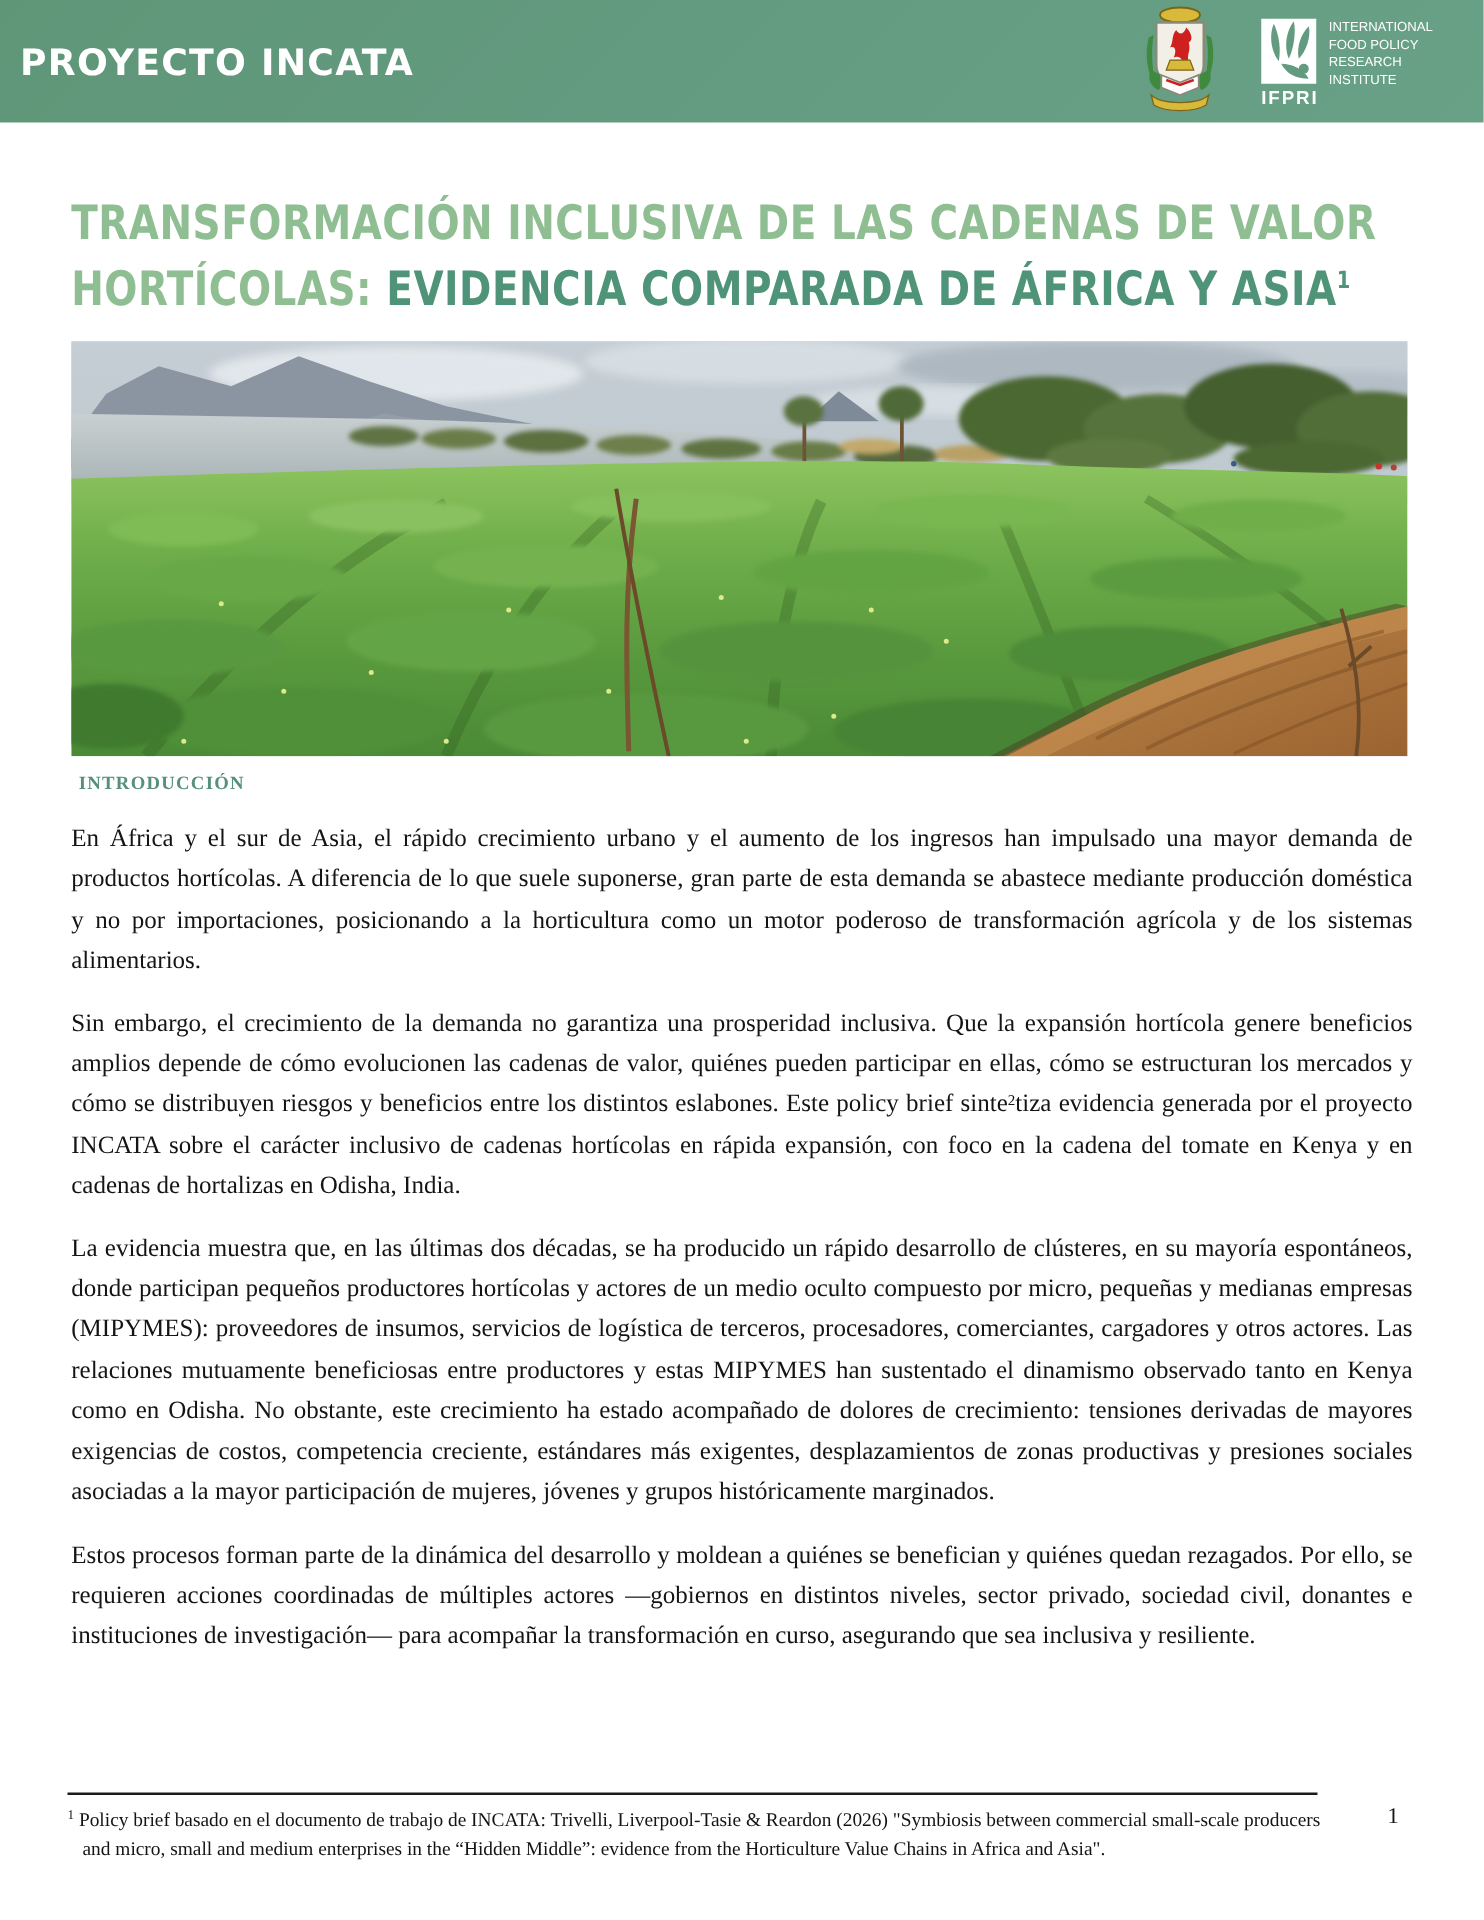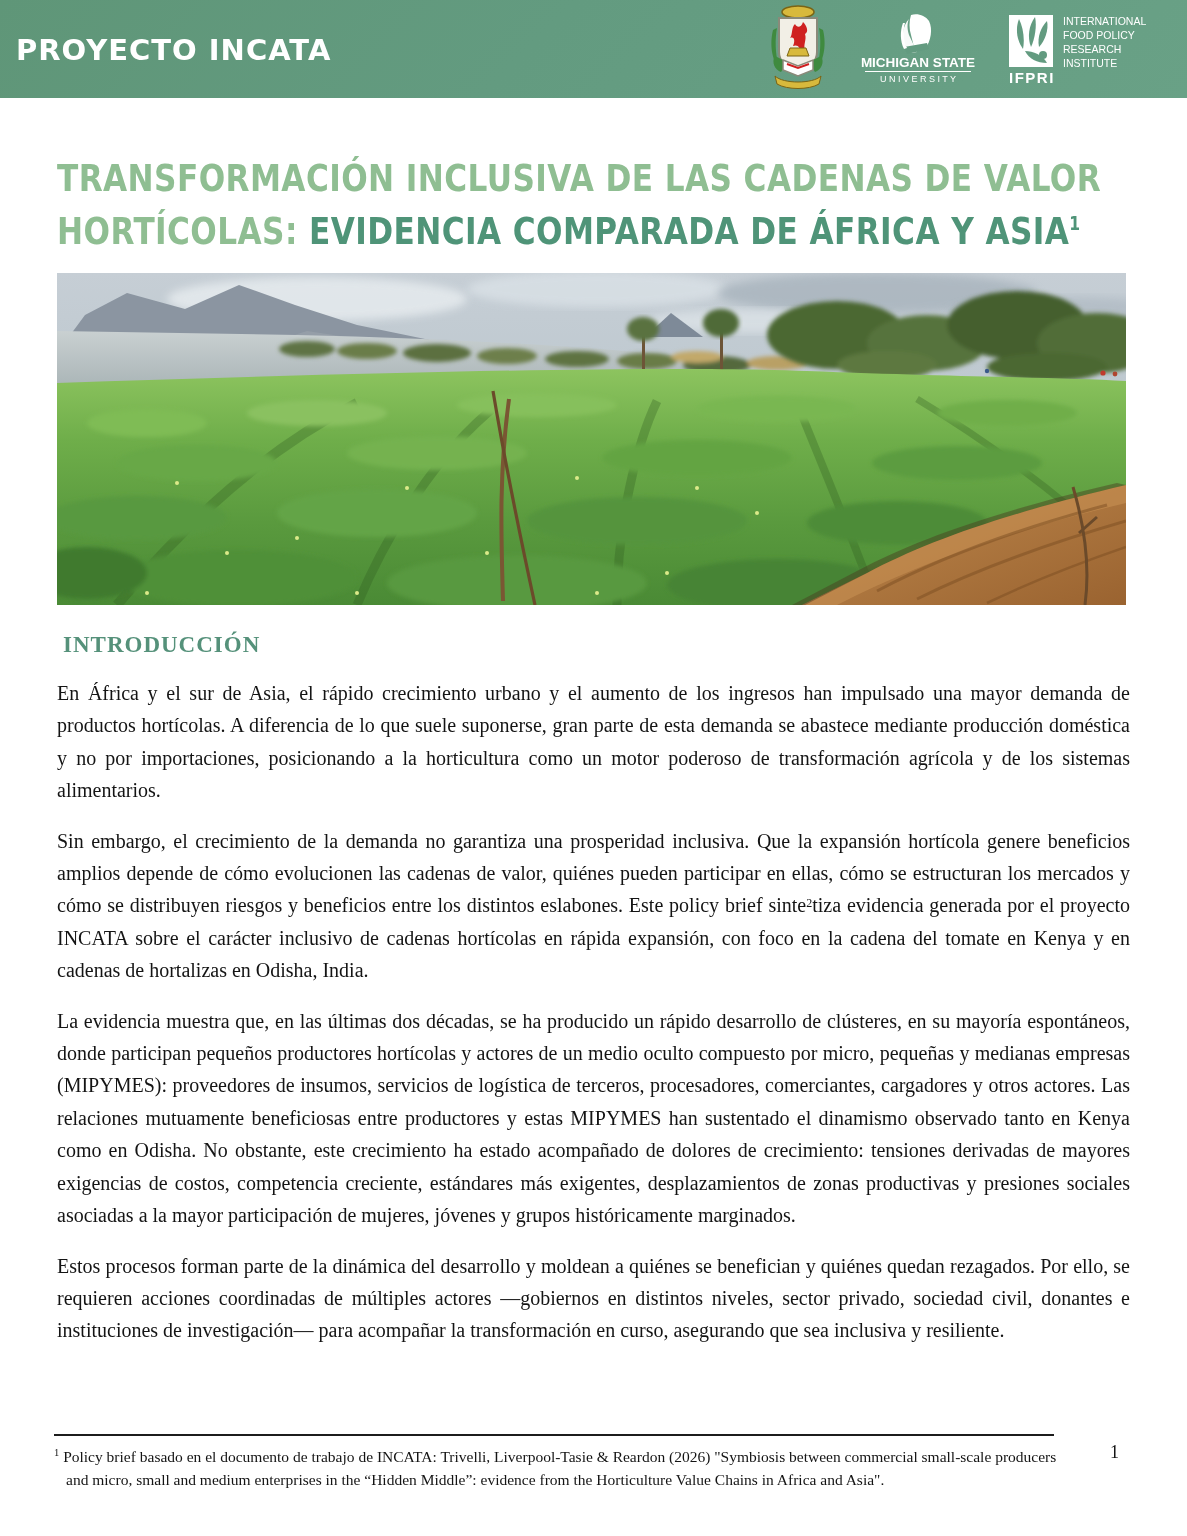--- a/index.html
+++ b/index.html
@@ -41,23 +41,23 @@
 
   .date { margin-top:9px; font-size:17px; letter-spacing:0.5px; color:#111; }
 
   .photo {
     margin-top:15px; width:1069px; height:332px; overflow:hidden;
     background:#cfd6da;
   }
   .photo svg { display:block; }
 
   .intro-heading {
-    margin-top:27px; padding-left:6px;
+    margin-top:14px; padding-left:6px;
     font-family:"Liberation Serif", serif; font-weight:bold;
-    font-size:23px; letter-spacing:1px; color:#55917a;
+    font-size:15px; letter-spacing:1px; color:#55917a;
   }
 
   .para {
     margin-top:19px; width:1073px;
     font-size:20px; line-height:32.4px; text-align:justify;
     color:#141414;
   }
   .para + .para { margin-top:18px; }
   .fn-sup { font-size:12px; vertical-align:super; line-height:0; position:relative; top:2px; }
 
@@ -97,33 +97,20 @@
           <path d="M25 44 L41 44 L44 52 L22 52 Z" fill="#d8b93c" stroke="#7b6414" stroke-width="1"></path>
           <path d="M10 52 C6 58 10 66 16 68 L22 58 Z" fill="#3f8a3f"></path>
           <path d="M56 52 C60 58 56 66 50 68 L44 58 Z" fill="#3f8a3f"></path>
           <path d="M18 56 L33 62 L48 56 L48 66 L33 72 L18 66 Z" fill="#ffffff" stroke="#8a8a7a" stroke-width="1.5"></path>
           <path d="M22 60 L33 64 L44 60" stroke="#cf2020" stroke-width="2" fill="none"></path>
           <path d="M10 72 C18 80 48 80 56 72 L54 80 C44 86 22 86 12 80 Z" fill="#d8b93c" stroke="#7b6414" stroke-width="1"></path>
         </g>
       </svg>
     </div>
 
-    <div class="logo">
-      <svg width="118" height="76" viewBox="0 0 118 76">
-        <g fill="#ffffff">
-          <path d="M52 4 C50 10 50 18 52 24 L56 40 L66 38 C72 30 74 18 70 10 C66 4 58 2 52 4 Z"></path>
-          <path d="M50 8 C44 14 42 26 46 34 L52 42 L58 41 L50 24 C48 18 48 12 50 8 Z" opacity="0.95"></path>
-          <path d="M45 36 L68 32 L70 38 L48 43 Z" fill="#639b80"></path>
-          <path d="M44 12 C41 20 41 30 45 38 L48 37 C44 29 44 19 46 12 Z"></path>
-        </g>
-        <text x="59" y="56" font-size="13.5" font-weight="bold" text-anchor="middle">MICHIGAN STATE</text>
-        <rect x="6" y="60" width="106" height="1" fill="#ffffff"></rect>
-        <text x="59" y="71" font-size="9" text-anchor="middle">U N I V E R S I T Y</text>
-      </svg>
-    </div>
 
     <div class="logo">
       <svg width="152" height="76" viewBox="0 0 152 76">
         <g>
           <path d="M4 4 L48 4 L48 56 L4 56 Z" fill="#ffffff"></path>
           <path d="M14 8 C10 18 12 30 18 38 C20 28 18 16 14 8 Z" fill="#639b80"></path>
           <path d="M30 6 C24 14 22 26 26 36 C30 28 32 14 30 6 Z" fill="#639b80"></path>
           <path d="M42 10 C36 16 32 26 34 36 C40 30 44 18 42 10 Z" fill="#639b80"></path>
           <path d="M20 40 C24 48 32 52 42 52 C38 44 28 40 20 40 Z" fill="#639b80"></path>
           <circle cx="38" cy="44" r="4" fill="#639b80"></circle>

